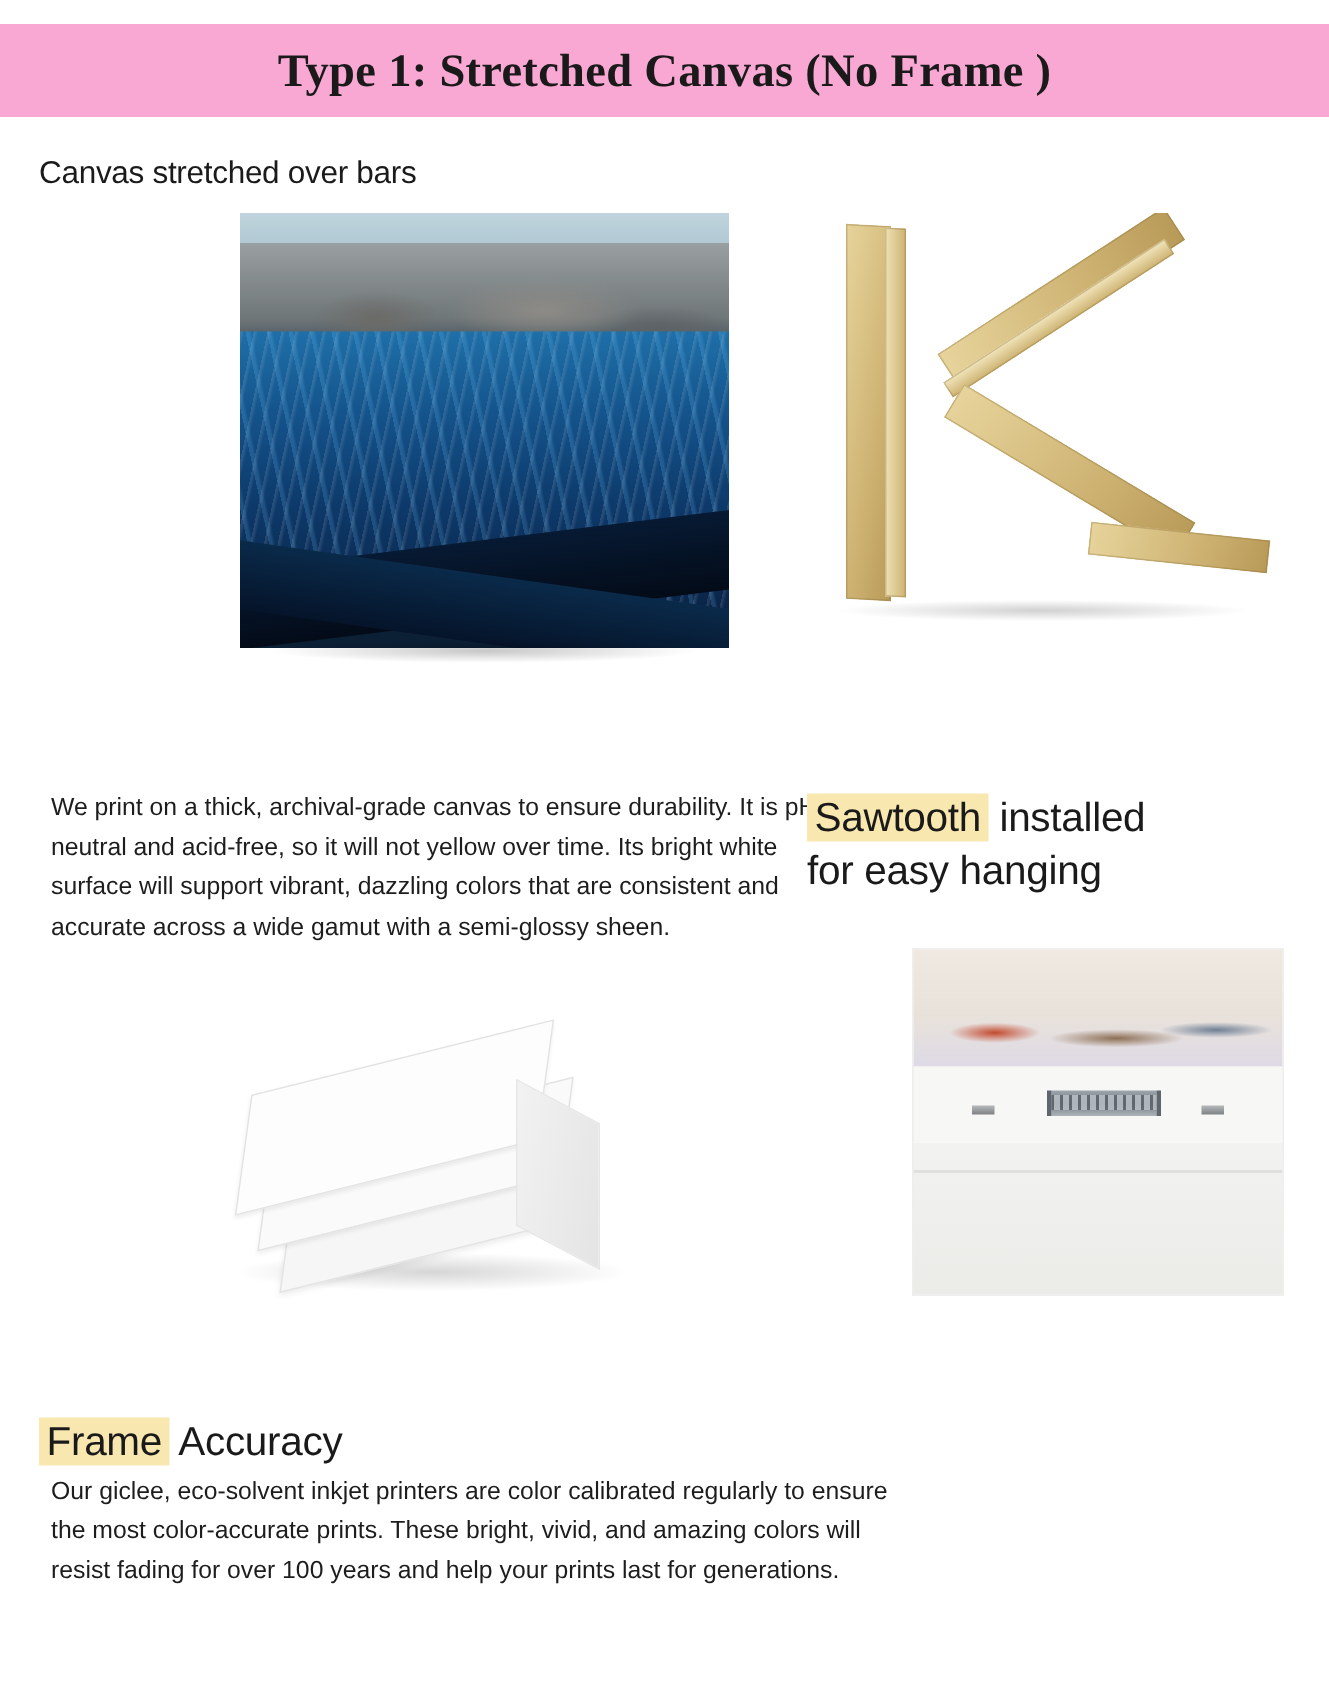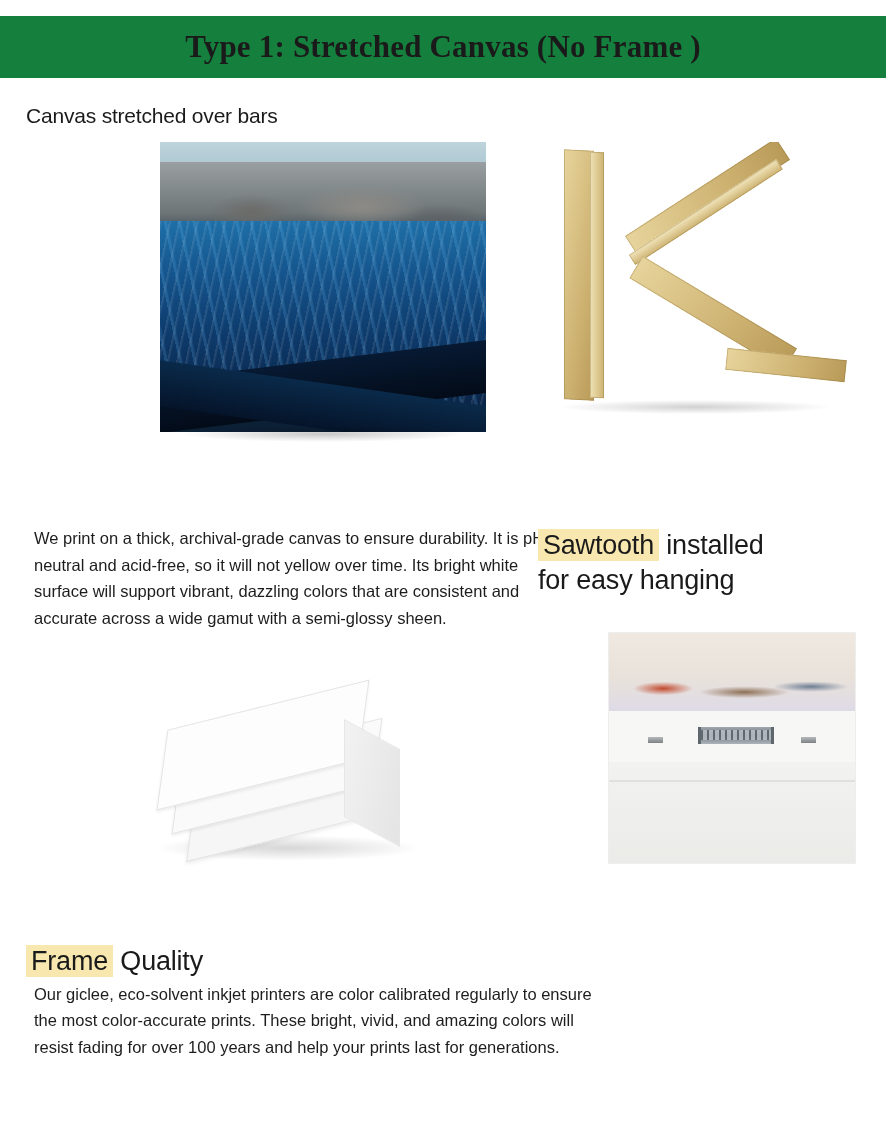--- a/index.html
+++ b/index.html
@@ -16,21 +16,21 @@
     overflow: hidden;
   }
 
   
   .header-banner {
     position: absolute;
     left: 0;
     top: 16px;
     width: 886px;
     height: 62px;
-    background: #15803d;
+    background: #f9a8d4;
     display: flex;
     align-items: center;
     justify-content: center;
   }
   .header-title {
     font-family: "Liberation Serif", serif;
     font-weight: bold;
     font-size: 31px;
     color: #1a1a1a;
     letter-spacing: 0.2px;
@@ -392,16 +392,16 @@
   <div class="ps-lower"></div>
   <div class="ps-divider"></div>
   <div class="ps-nail-l"></div>
   <div class="ps-hanger"></div>
   <div class="ps-nail-r"></div>
 </div>
 
 <div class="block-color">
   <div class="heading-row">
     <span class="hl">Frame</span>
-    <span>Quality</span>
+    <span>Accuracy</span>
   </div>
   <div class="body-text">Our giclee, eco-solvent inkjet printers are color calibrated regularly to ensure the most color-accurate prints. These bright, vivid, and amazing colors will resist fading for over 100 years and help your prints last for generations.</div>
 </div>
 
 </body></html>

